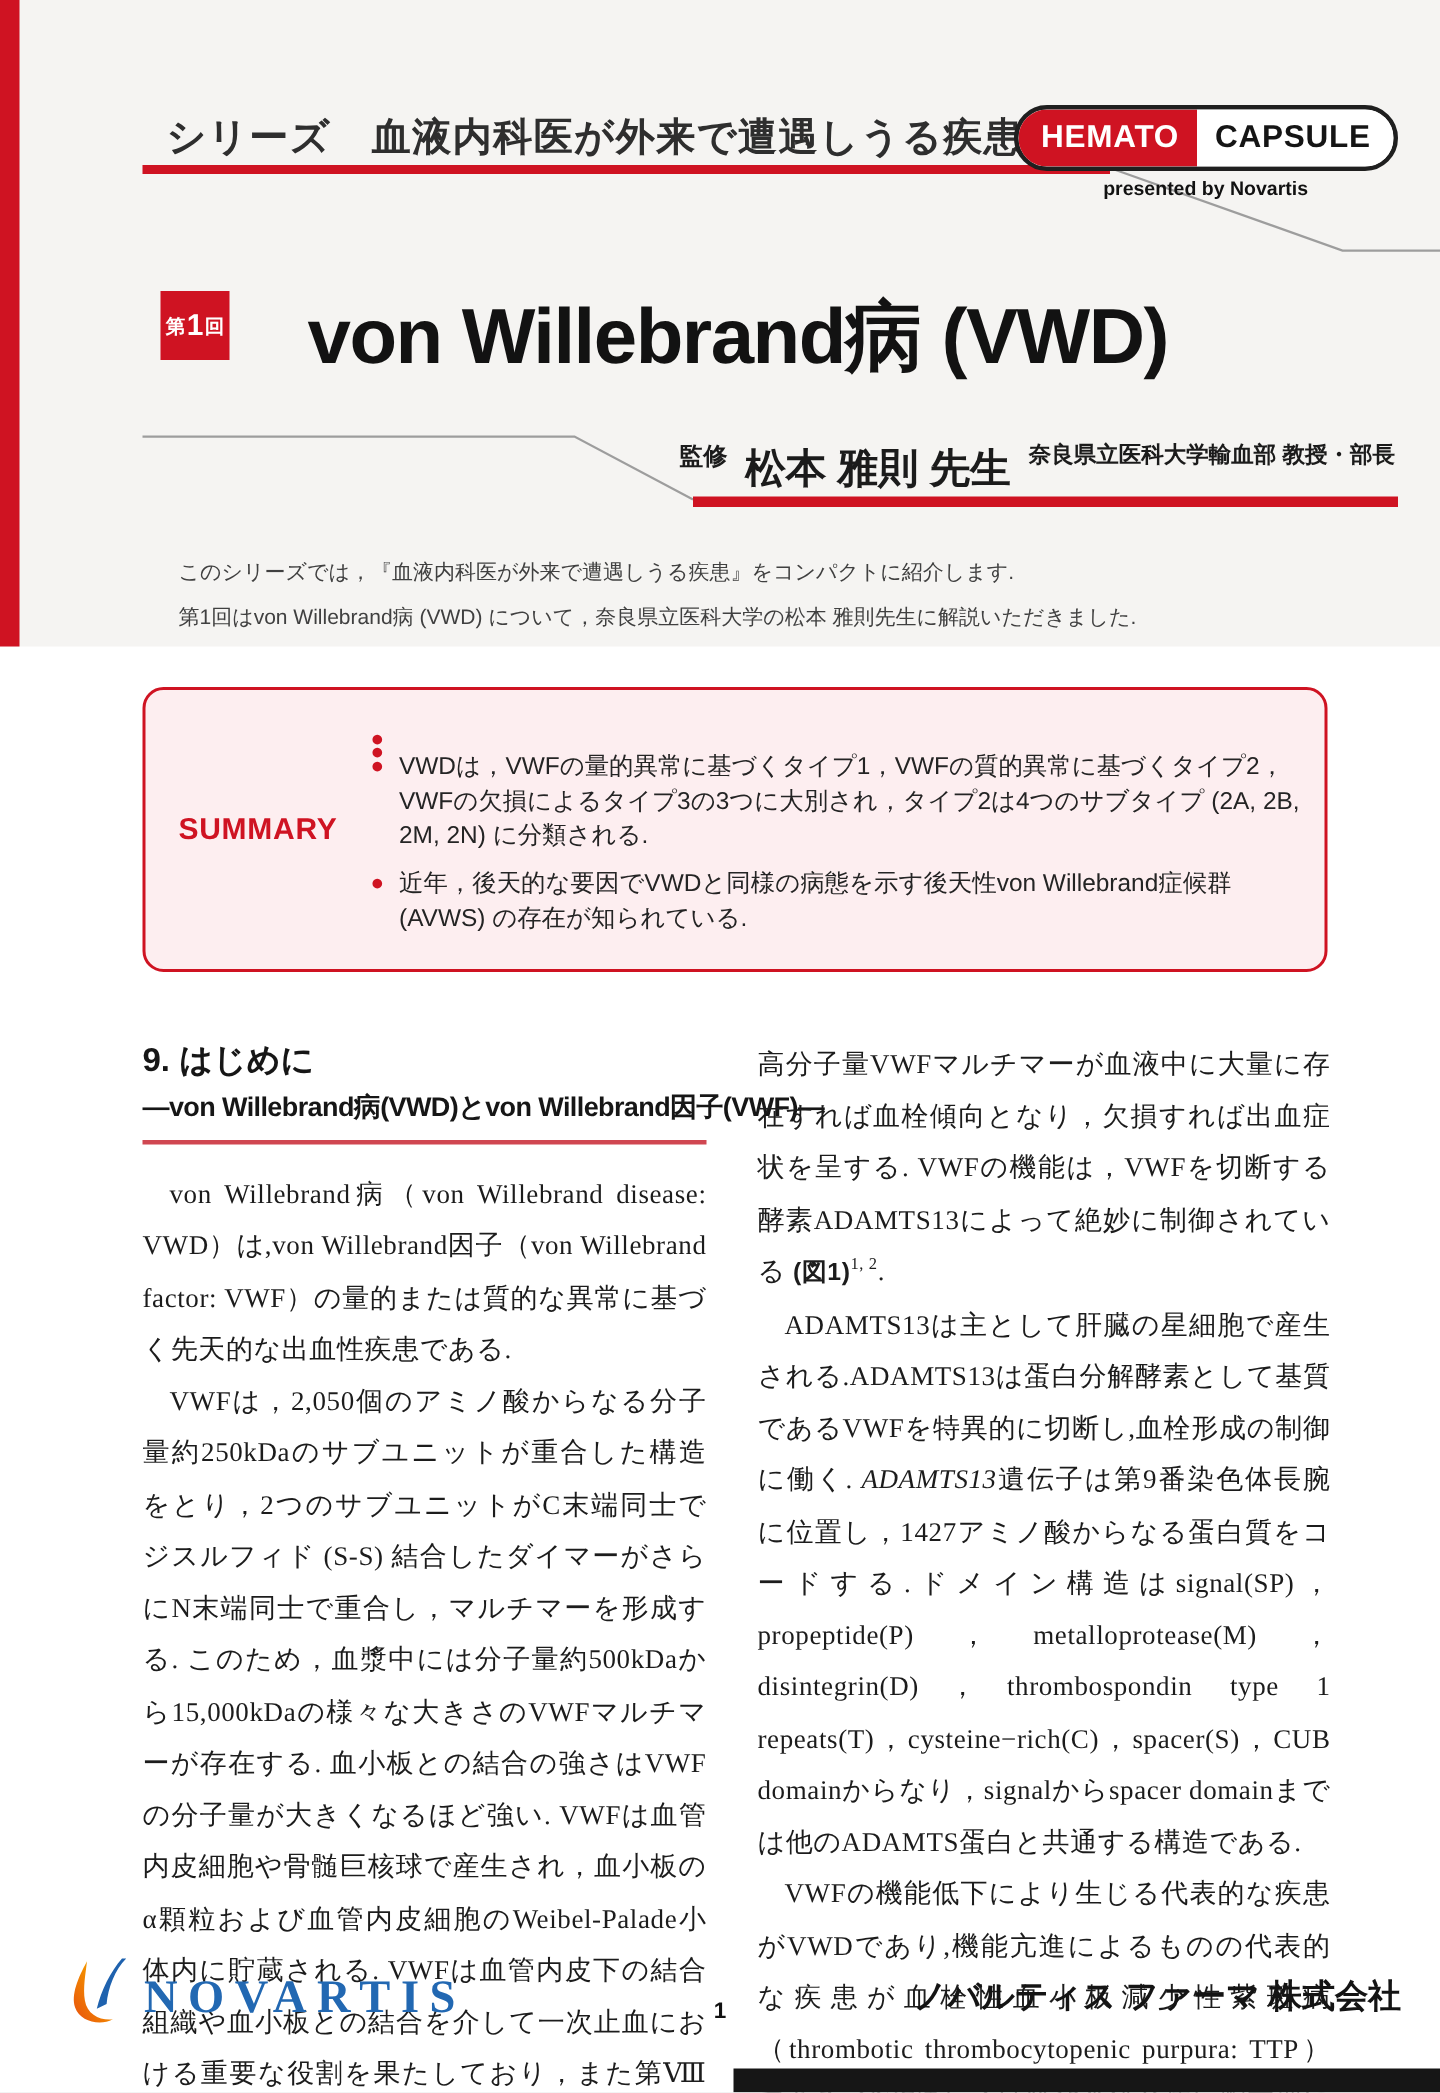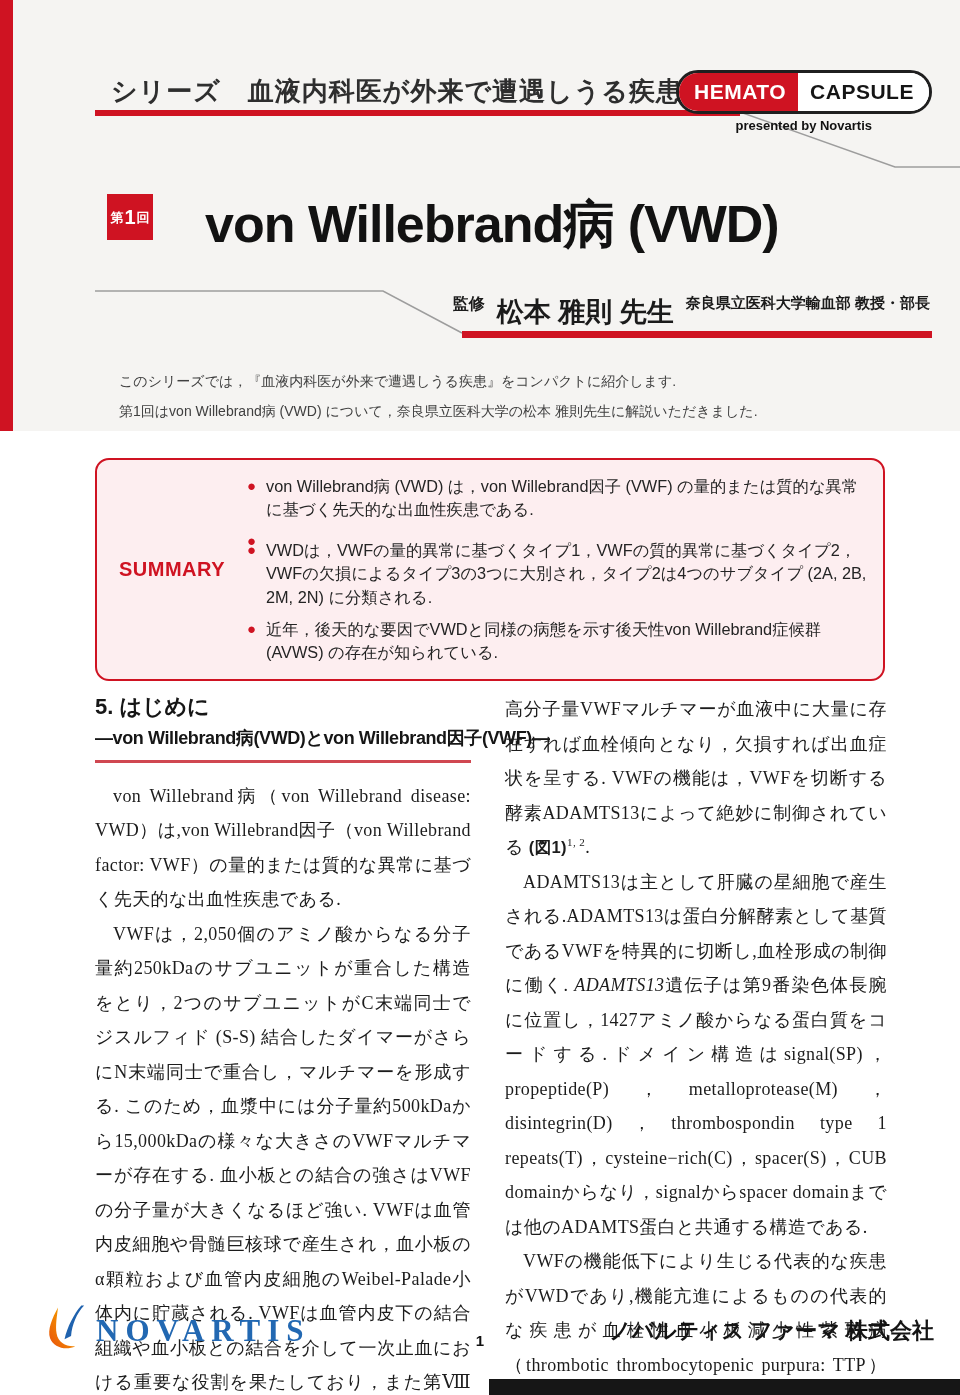--- a/index.html
+++ b/index.html
@@ -118,36 +118,36 @@
 
   <div class="intro">
     <div>このシリーズでは，『血液内科医が外来で遭遇しうる疾患』をコンパクトに紹介します.</div>
     <div>第1回はvon Willebrand病 (VWD) について，奈良県立医科大学の松本 雅則先生に解説いただきました.</div>
   </div>
 
   <div class="summary-box">
     <div class="summary-label">SUMMARY</div>
     <div class="summary-items">
       <div class="summary-item">
-        <span class="dot">●</span><span>von Willebrand病 (VWD) は，von Willebrand因子 (VWF) の量的または質的な異常に基づく先天的な出血性疾患である.</span>
+        <span class="dot">●</span>
       </div>
       <div class="summary-item">
         <span class="dot">●</span>
       </div>
       <div class="summary-item">
         <span class="dot">●</span><span>VWDは，VWFの量的異常に基づくタイプ1，VWFの質的異常に基づくタイプ2，VWFの欠損によるタイプ3の3つに大別され，タイプ2は4つのサブタイプ (2A, 2B, 2M, 2N) に分類される.</span>
       </div>
       <div class="summary-item">
         <span class="dot">●</span><span>近年，後天的な要因でVWDと同様の病態を示す後天性von Willebrand症候群 (AVWS) の存在が知られている.</span>
       </div>
     </div>
   </div>
 
   <div class="col col-left">
-    <h2 class="sec-title">5. はじめに</h2>
+    <h2 class="sec-title">9. はじめに</h2>
     <div class="sec-subtitle">―von Willebrand病(VWD)とvon Willebrand因子(VWF)―</div>
     <div class="sec-rule"></div>
     <div class="body-text">
       <p>von Willebrand病（von Willebrand disease: VWD）は,von Willebrand因子（von Willebrand factor: VWF）の量的または質的な異常に基づく先天的な出血性疾患である.</p>
       <p>VWFは，2,050個のアミノ酸からなる分子量約250kDaのサブユニットが重合した構造をとり，2つのサブユニットがC末端同士でジスルフィド (S-S) 結合したダイマーがさらにN末端同士で重合し，マルチマーを形成する. このため，血漿中には分子量約500kDaから15,000kDaの様々な大きさのVWFマルチマーが存在する. 血小板との結合の強さはVWFの分子量が大きくなるほど強い. VWFは血管内皮細胞や骨髄巨核球で産生され，血小板のα顆粒および血管内皮細胞のWeibel-Palade小体内に貯蔵される. VWFは血管内皮下の結合組織や血小板との結合を介して一次止血における重要な役割を果たしており，また第Ⅷ因子との結合によって二次止血の安定化にも寄与している.</p>
     </div>
   </div>
 
   <div class="col col-right">
     <div class="body-text">

